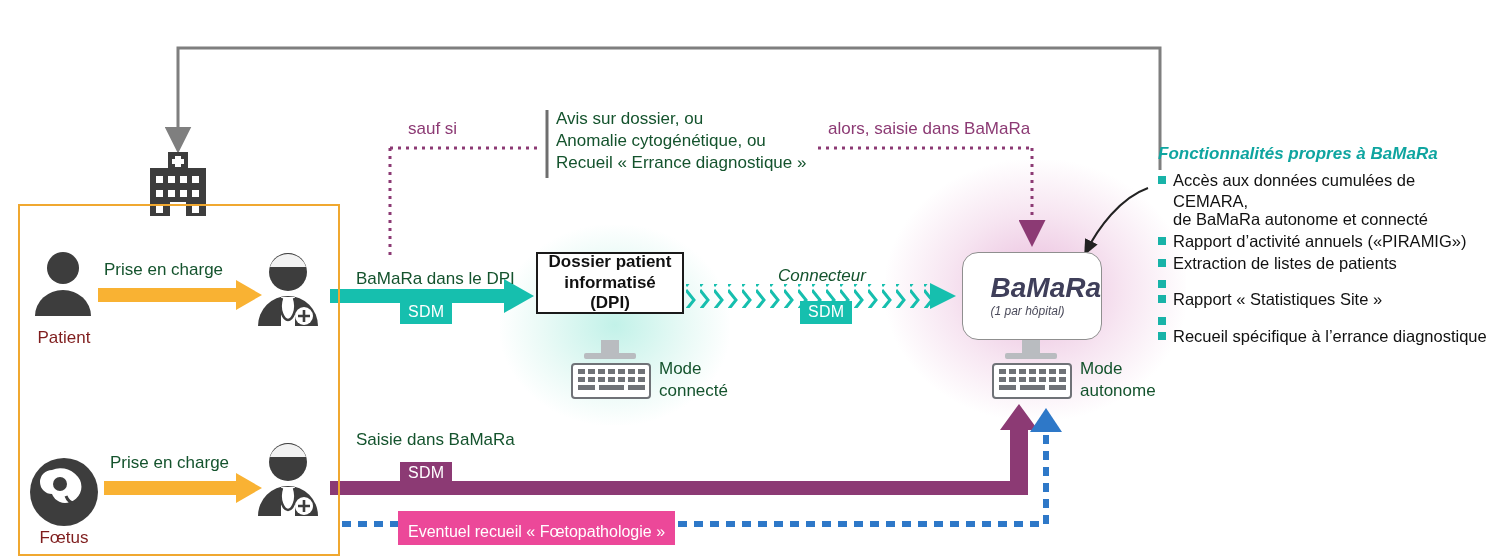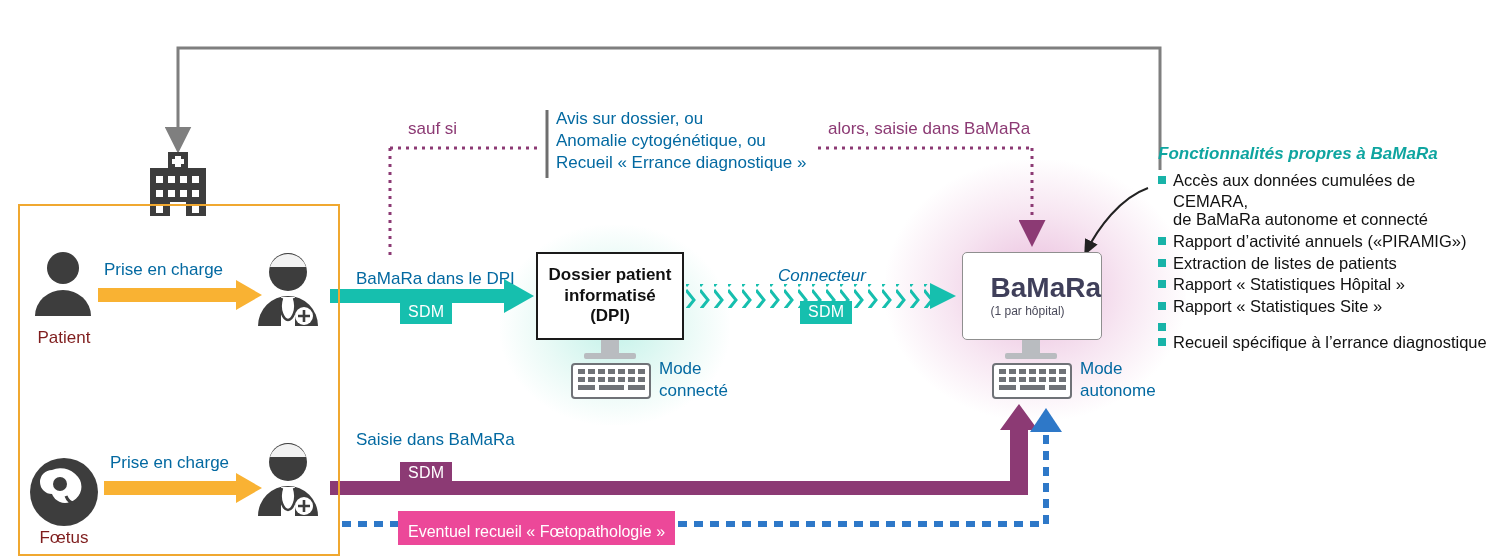--- a/index.html
+++ b/index.html
@@ -23,21 +23,21 @@
     left: 0; top: 0;
     width: 1500px;
     height: 560px;
     pointer-events: none;
   }
 
   
   .lbl {
     position: absolute;
     font-size: 17px;
-    color: #0369a1;
+    color: #14532d;
     white-space: nowrap;
     line-height: 1.25;
   }
   .lbl-purple { color: #8c3a74; }
   .italic { font-style: italic; }
 
   .sdm-teal {
     position: absolute;
     background: #16bfae;
     color: #ffffff;
@@ -71,21 +71,21 @@
     border: 2px solid #f0a830;
     box-sizing: border-box;
     background: transparent;
   }
 
   
   #dpi-box {
     left: 536px;
     top: 252px;
     width: 148px;
-    height: 88px;
+    height: 62px;
     border: 2px solid #1a1a1a;
     box-sizing: border-box;
     background: #ffffff;
     display: flex;
     flex-direction: column;
     align-items: center;
     justify-content: center;
     text-align: center;
     font-weight: bold;
     font-size: 17px;
@@ -107,27 +107,28 @@
     width: 230px;
     height: 200px;
     background: radial-gradient(ellipse at 50% 50%, rgba(120,225,205,0.45) 0%, rgba(170,235,220,0.25) 45%, rgba(255,255,255,0) 72%);
   }
   #bamara-box {
     left: 962px;
     top: 252px;
     width: 140px;
     height: 88px;
     border: 1px solid #8f8f8f;
-    border-radius: 5px;
+    border-radius: 16px;
     box-sizing: border-box;
     background: #ffffff;
     display: flex;
     align-items: center;
     justify-content: flex-start;
     padding-left: 8px;
+    font-style: italic;
   }
   #bamara-name {
     font-size: 28px;
     font-weight: bold;
     color: #3f3f5a;
     line-height: 1;
     margin-left: 4px;
   }
   #bamara-sub {
     font-size: 12px;
@@ -414,21 +415,20 @@
     <div class="feat">
       <span class="bullet"></span>
       <span>Rapport d’activité annuels («PIRAMIG»)</span>
     </div>
     <div class="feat">
       <span class="bullet"></span>
       <span>Extraction de listes de patients</span>
     </div>
     <div class="feat">
       <span class="bullet"></span>
-      <span>Rapport « Statistiques Hôpital »</span>
     </div>
     <div class="feat">
       <span class="bullet"></span>
       <span>Rapport « Statistiques Site »</span>
     </div>
     <div class="feat">
       <span class="bullet"></span>
     </div>
     <div class="feat">
       <span class="bullet"></span>

